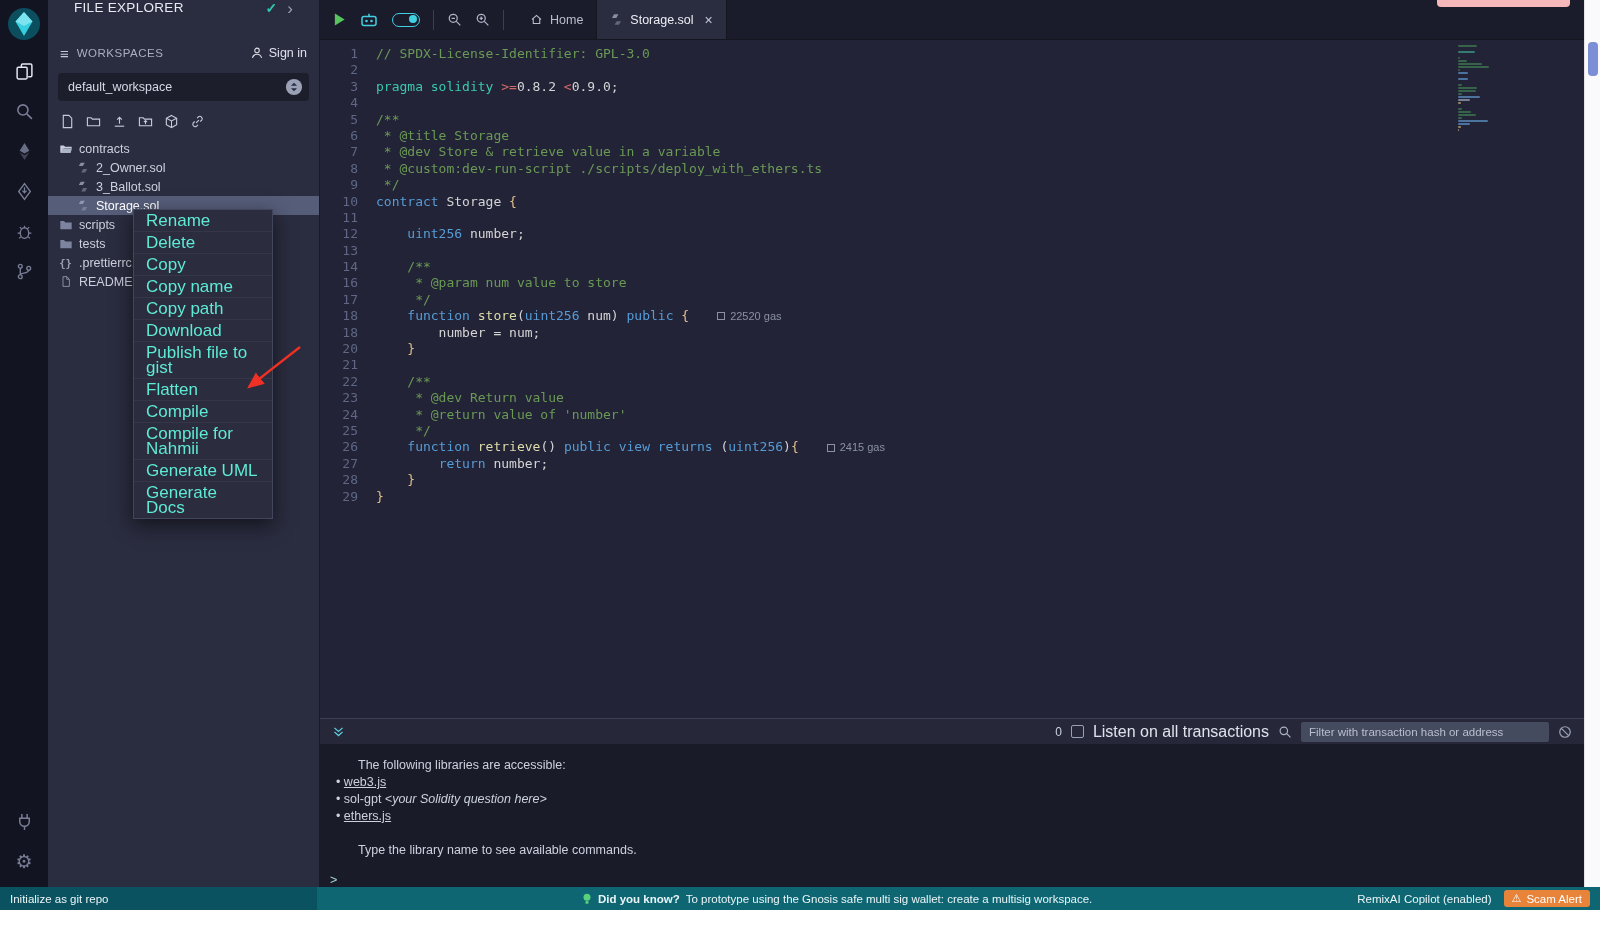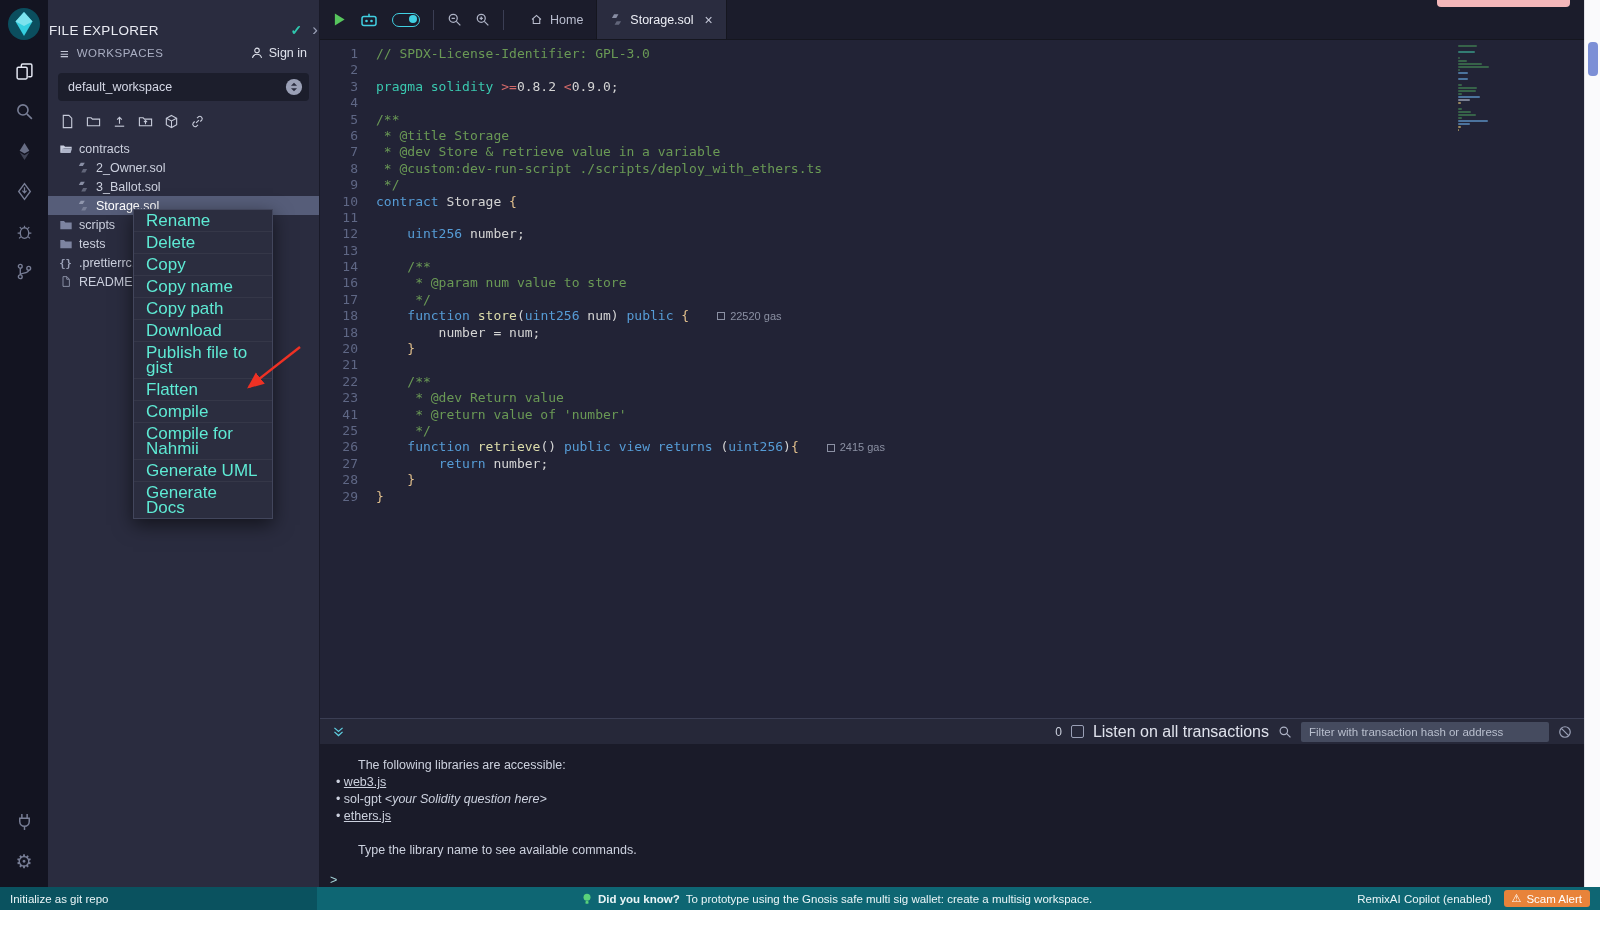--- a/index.html
+++ b/index.html
@@ -12,21 +12,21 @@
   .iconbar{flex:0 0 48px;width:48px;background:#131421;display:flex;flex-direction:column;align-items:center;}
   .logo{width:34px;height:34px;margin:7px 0 10px;}
   .ib-icon{width:48px;height:40px;display:flex;align-items:center;justify-content:center;color:#787e96;cursor:pointer;}
   .ib-icon svg{width:19px;height:19px;}
   .ib-icon.active{color:#e4e7f2;}
   .ib-bottom{margin-top:auto;margin-bottom:6px;display:flex;flex-direction:column;align-items:center;}
   .gear-glyph{font-size:19px;line-height:1;}
 
   
   .sidepanel{flex:0 0 272px;width:272px;background:#2a2c3f;border-right:1px solid #191a28;display:flex;flex-direction:column;position:relative;}
-  .fe-header{height:38px;display:flex;align-items:flex-end;padding:0 1px;gap:10px;}
+  .fe-header{height:38px;display:flex;align-items:flex-start;padding:0 26px;gap:10px;}
   .fe-title{flex:1;font-size:13.5px;color:#e8eaf2;letter-spacing:.3px;}
   .check{color:#2fc7ae;font-size:14px;font-weight:bold;}
   .chev{color:#9aa0b6;font-size:17px;line-height:1;cursor:pointer;}
   .ws-row{height:30px;display:flex;align-items:center;padding:0 12px;gap:8px;}
   .burger{color:#c3c7d6;font-size:15px;cursor:pointer;}
   .ws-label{flex:1;font-size:11.5px;color:#a9aec2;letter-spacing:.5px;}
   .signin{display:flex;align-items:center;gap:5px;color:#dfe2ec;font-size:12.5px;cursor:pointer;}
   .signin svg{width:14px;height:14px;}
   .ws-select{margin:5px 10px 6px;height:28px;background:#1c1e2c;border-radius:4px;display:flex;align-items:center;padding:0 6px 0 10px;color:#d5d8e6;font-size:12.5px;cursor:pointer;}
   .ws-select .lbl{flex:1;}
@@ -425,21 +425,21 @@
             </div>
             <div class="code-line">
               <span class="ln">22</span>
               <span class="code-text"><span class="tok-cm">    /**</span></span>
             </div>
             <div class="code-line">
               <span class="ln">23</span>
               <span class="code-text"><span class="tok-cm">     * @dev Return value</span></span>
             </div>
             <div class="code-line">
-              <span class="ln">41</span>
+              <span class="ln">24</span>
               <span class="code-text"><span class="tok-cm">     * @return value of 'number'</span></span>
             </div>
             <div class="code-line">
               <span class="ln">25</span>
               <span class="code-text"><span class="tok-cm">     */</span></span>
             </div>
             <div class="code-line">
               <span class="ln">26</span>
               <span class="code-text"><span class="tok-df">    </span><span class="tok-kw">function</span><span class="tok-df"> </span><span class="tok-fn">retrieve</span><span class="tok-df">() </span><span class="tok-kw">public view returns</span><span class="tok-df"> (</span><span class="tok-kw">uint256</span><span class="tok-df">)</span><span class="tok-br">{</span></span>
               <span class="gas"><span class="gasbox"></span>2415 gas</span>

